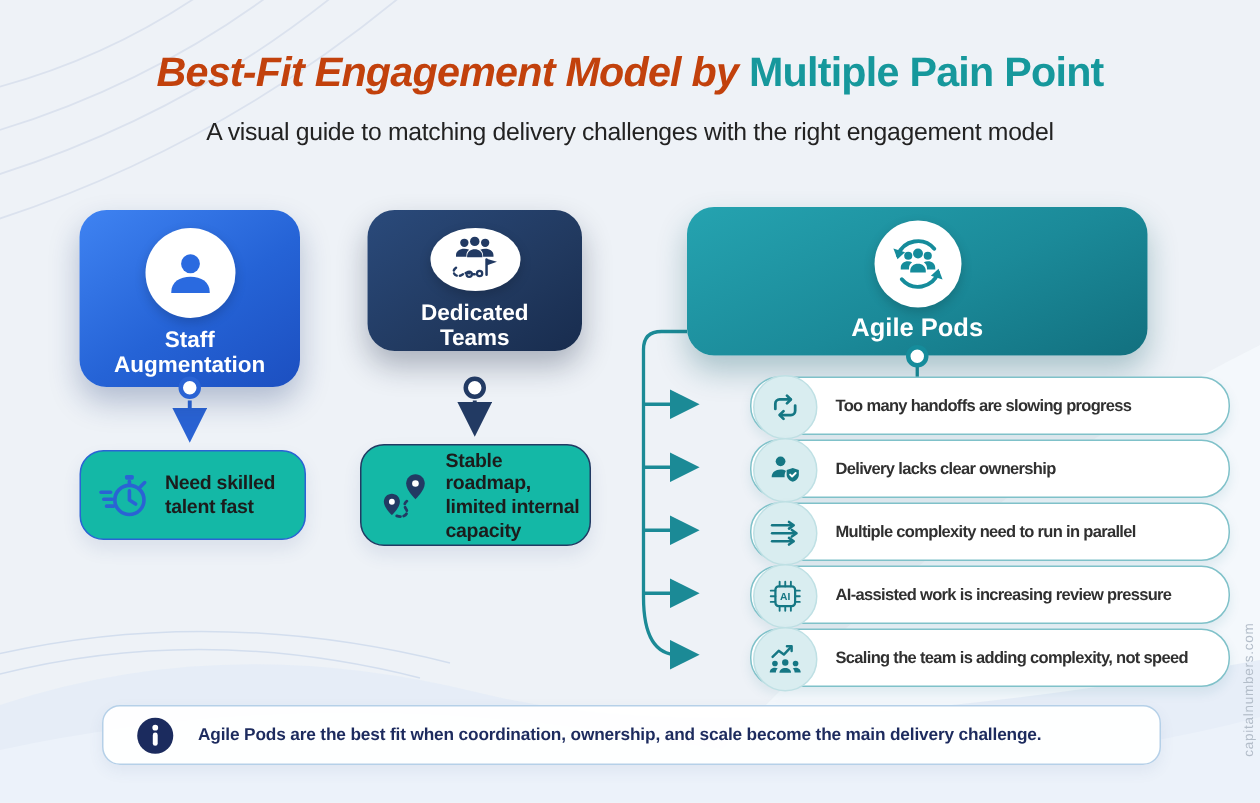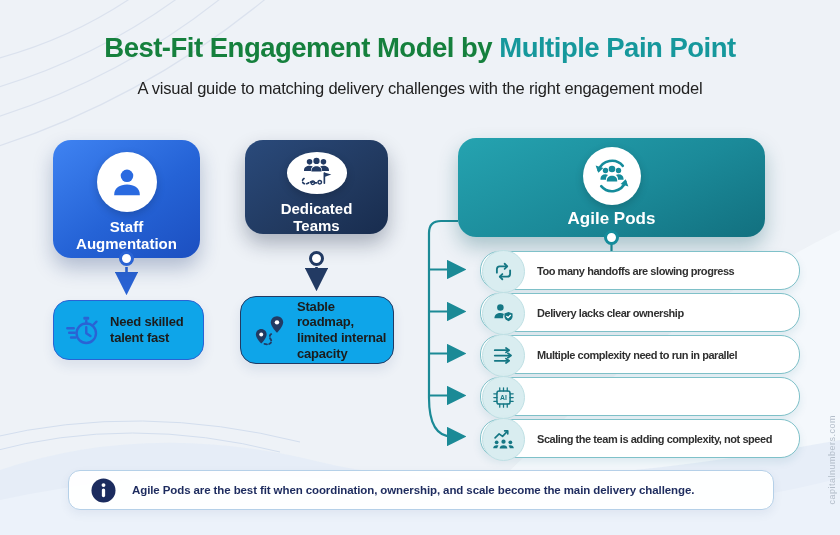--- a/index.html
+++ b/index.html
@@ -7,21 +7,21 @@
     position:relative;width:840px;height:535px;overflow:hidden;
     background:#eef2f7;
     font-family:"Liberation Sans",sans-serif;
   }
   svg{display:block;}
   .bg,.tree{position:absolute;left:0;top:0;pointer-events:none;}
 
   
   .title{position:absolute;left:0;top:32px;width:100%;text-align:center;
     font-size:27.5px;font-weight:700;letter-spacing:-0.5px;white-space:nowrap;}
-  .t-navy{color:#15803d;}
+  .t-navy{color:#c2410c;font-style:italic;}
   .t-teal{color:#16989c;}
   .subtitle{position:absolute;left:0;top:79px;width:100%;text-align:center;
     font-size:16.5px;font-weight:500;color:#222;letter-spacing:-0.2px;}
 
   
   .card{position:absolute;border-radius:18px;display:flex;flex-direction:column;align-items:center;}
   .card-staff{left:53px;top:140px;width:147px;height:118px;
     background:linear-gradient(145deg,#3f83f2 0%,#2563d6 55%,#1c4fc0 100%);
     box-shadow:0 10px 20px rgba(23,52,110,.28);}
   .card-dedicated{left:245px;top:140px;width:143px;height:94px;
@@ -38,30 +38,30 @@
     text-align:center;margin-top:6px;max-width:112px;}
   .card-agile .card-label{font-size:17px;margin-top:4px;max-width:none;}
 
   
   .dot{position:absolute;width:9px;height:9px;background:#fff;border-radius:50%;z-index:5;}
   .dot-staff{left:119px;top:251px;border:3px solid #2a63d4;}
   .dot-dedicated{left:309px;top:251px;border:3px solid #223a63;}
   .dot-agile{left:604px;top:230px;border:3px solid #158c9b;}
 
   
-  .outcome{position:absolute;background:#0ea5e9;border-radius:16px;
+  .outcome{position:absolute;background:#14b8a6;border-radius:16px;
     display:flex;align-items:center;box-shadow:0 6px 12px rgba(40,70,130,.10);}
   .outcome-staff{left:53px;top:300px;width:149px;height:58px;border:1.6px solid #2a63d4;}
   .outcome-dedicated{left:240px;top:296px;width:152px;height:66px;border:1.6px solid #223a63;}
   .outcome .o-icon{margin-left:11px;flex:0 0 auto;display:flex;}
   .outcome-text{font-size:13px;font-weight:700;color:#1c1c1c;line-height:1.2;
     margin-left:8px;margin-right:6px;letter-spacing:-0.2px;}
 
   
-  .row{position:absolute;left:480px;width:318px;height:37px;background:#fff;
+  .row{position:absolute;left:500px;width:318px;height:37px;background:#fff;
     border:1px solid #7fc1c9;border-radius:19px;
     box-shadow:0 4px 8px rgba(20,110,125,.10);}
   .row-icon{position:absolute;left:1px;top:-2px;width:41px;height:41px;border-radius:50%;
     background:#d9edf0;border:1px solid #bfe0e4;display:flex;align-items:center;justify-content:center;}
   .row-text{position:absolute;left:56px;top:50%;transform:translateY(-50%);
     font-size:11px;font-weight:700;color:#303030;letter-spacing:-0.45px;white-space:nowrap;}
   .row1{top:251px;} .row2{top:293px;text-align:right;} .row3{top:335px;} .row4{top:377px;} .row5{top:419px;}
 
   
   .footer{position:absolute;left:68px;top:470px;width:704px;height:38px;
@@ -247,20 +247,21 @@
         <g stroke="#157784" stroke-width="2" stroke-linecap="round">
           <path d="M14 4.5v5M20 4.5v5M26 4.5v5"></path>
           <path d="M14 30.5v5M20 30.5v5M26 30.5v5"></path>
           <path d="M4.5 14h5M4.5 20h5M4.5 26h5"></path>
           <path d="M30.5 14h5M30.5 20h5M30.5 26h5"></path>
         </g>
         <rect x="9.5" y="9.5" width="21" height="21" rx="3.5" fill="none" stroke="#157784" stroke-width="2.4"></rect>
         <text x="20" y="24.5" text-anchor="middle" font-size="11" font-weight="bold" fill="#157784" font-family="Liberation Sans, sans-serif">AI</text>
       </svg>
     </div>
+    <div class="row-text">AI-assisted work is increasing review pressure</div>
   </div>
 
   <div class="row row5">
     <div class="row-icon">
       <svg viewBox="0 0 40 40" width="25" height="25">
         <path d="M6.5 17.5L13 11l5.5 4L26 7" stroke="#157784" stroke-width="2.6" fill="none" stroke-linecap="round" stroke-linejoin="round"></path>
         <path d="M21.8 6.2h5v5" stroke="#157784" stroke-width="2.6" fill="none" stroke-linecap="round" stroke-linejoin="round"></path>
         <g fill="#157784">
           <circle cx="9" cy="24.5" r="3"></circle>
             <circle cx="20" cy="23.5" r="3.4"></circle>

